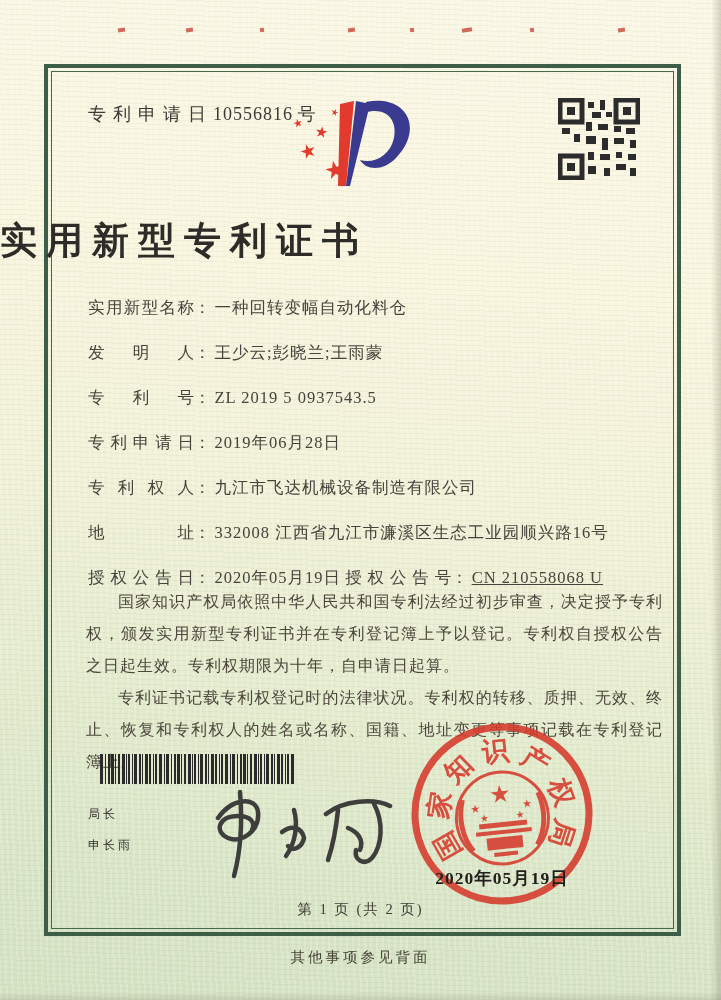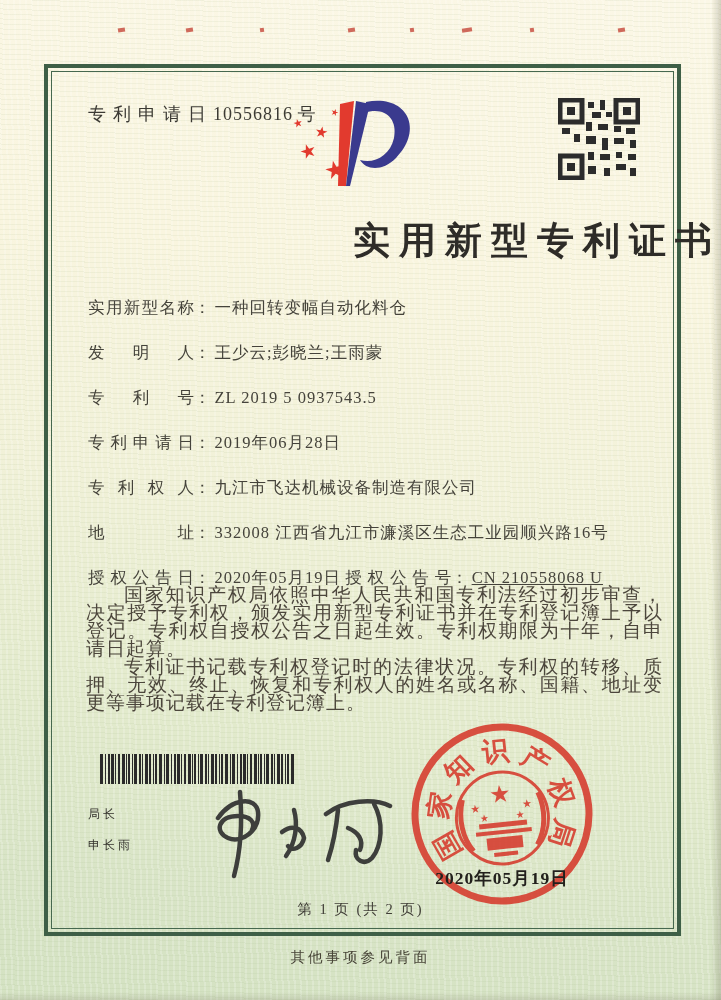--- a/index.html
+++ b/index.html
@@ -23,30 +23,30 @@
     position:absolute;left:44px;top:64px;right:40px;bottom:64px;
     border:4px solid #3e5f47;
   }
   .frame::before{content:"";position:absolute;inset:3px;border:1px solid #46684f;pointer-events:none;}
   .cert-no{position:absolute;left:88px;top:102px;font-size:18px;color:#3c3a34;}
   .cert-no .sp{letter-spacing:7px;}
   .cert-no .num{letter-spacing:1px;font-family:"Liberation Serif","DejaVu Serif",serif;}
   .logo{position:absolute;left:278px;top:88px;}
   .qr{position:absolute;left:558px;top:98px;}
   .title{
-    position:absolute;left:0;right:0;top:216px;text-align:right;
+    position:absolute;left:0;right:0;top:216px;text-align:left;
     font-size:37px;font-weight:700;letter-spacing:9px;color:#2e2c28;
   }
   .fields{position:absolute;left:88px;top:297px;right:48px;font-size:16.5px;color:#45433b;}
   .frow{margin-bottom:23px;white-space:nowrap;}
   .flabel{display:inline-block;width:106px;text-align:justify;text-align-last:justify;vertical-align:top;}
   .colon{display:inline-block;margin-right:4px;}
   .fvalue{letter-spacing:1px;}
   .frow.double .second{text-decoration:underline;}
-  .paras{position:absolute;left:86px;right:58px;top:586px;font-size:19px;line-height:18px;color:#4c463c;text-align:justify;}
+  .paras{position:absolute;left:86px;right:58px;top:586px;font-size:16px;line-height:32px;color:#4c463c;text-align:justify;}
   .paras p{margin:0;text-indent:2em;letter-spacing:1px;}
   .barcode{position:absolute;left:100px;top:752px;}
   .sig-block{position:absolute;left:88px;top:806px;font-size:12px;color:#33312c;}
   .sig-block div{margin-bottom:14px;letter-spacing:3px;}
   .signature{position:absolute;left:198px;top:784px;}
   .seal{position:absolute;left:406px;top:718px;opacity:.88;transform:rotate(-6deg);}
   .seal-date{
     position:absolute;left:412px;top:866px;width:180px;text-align:center;
     font-size:17.5px;font-weight:700;color:#22201c;letter-spacing:1px;
   }

